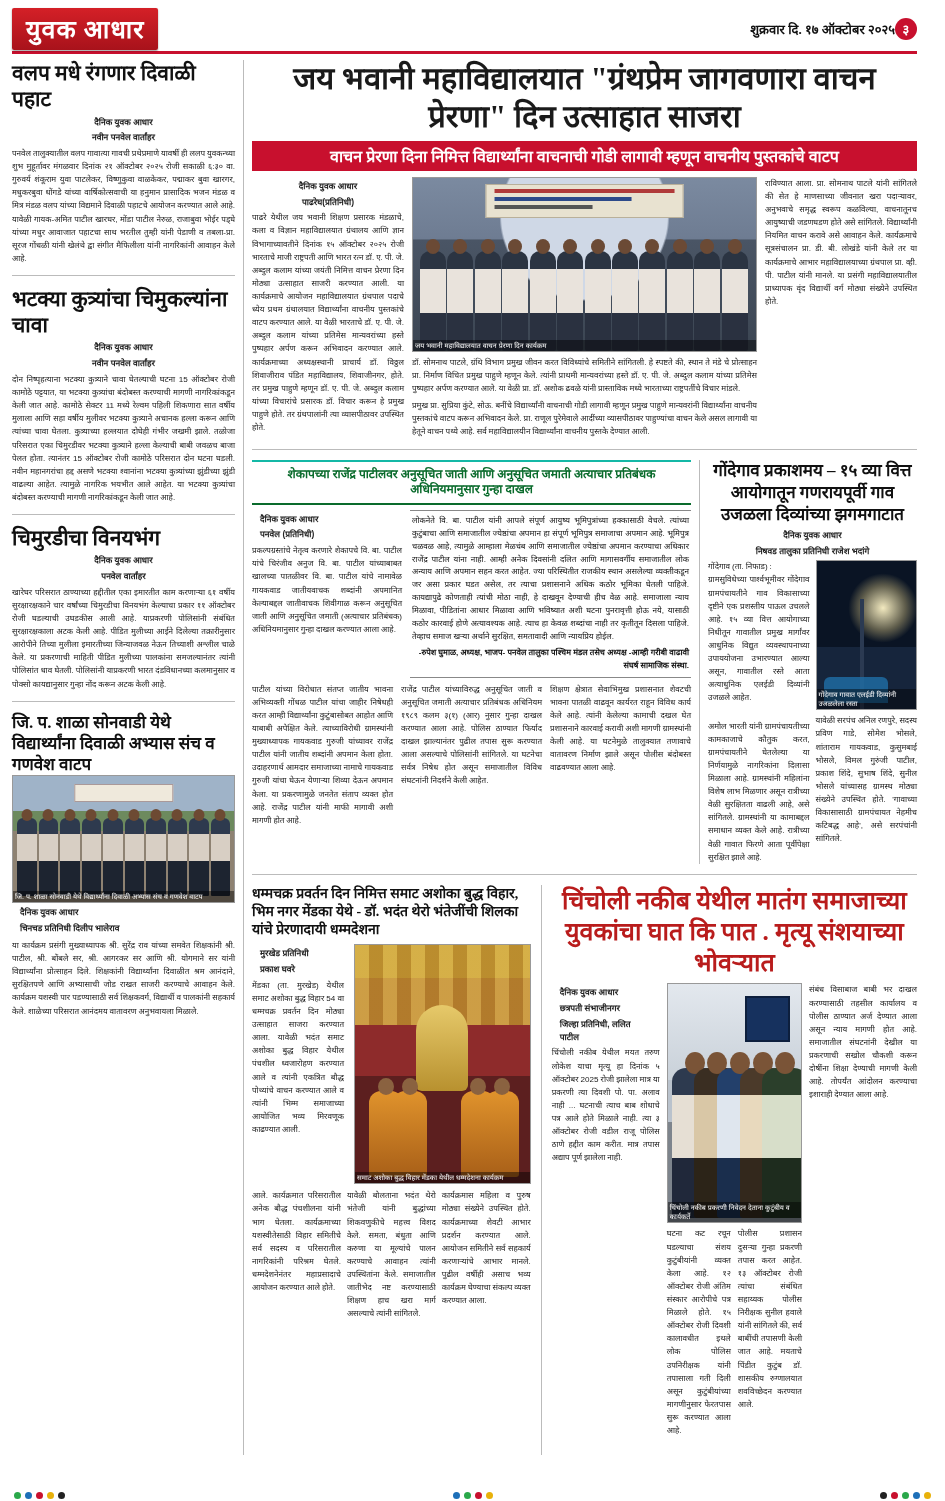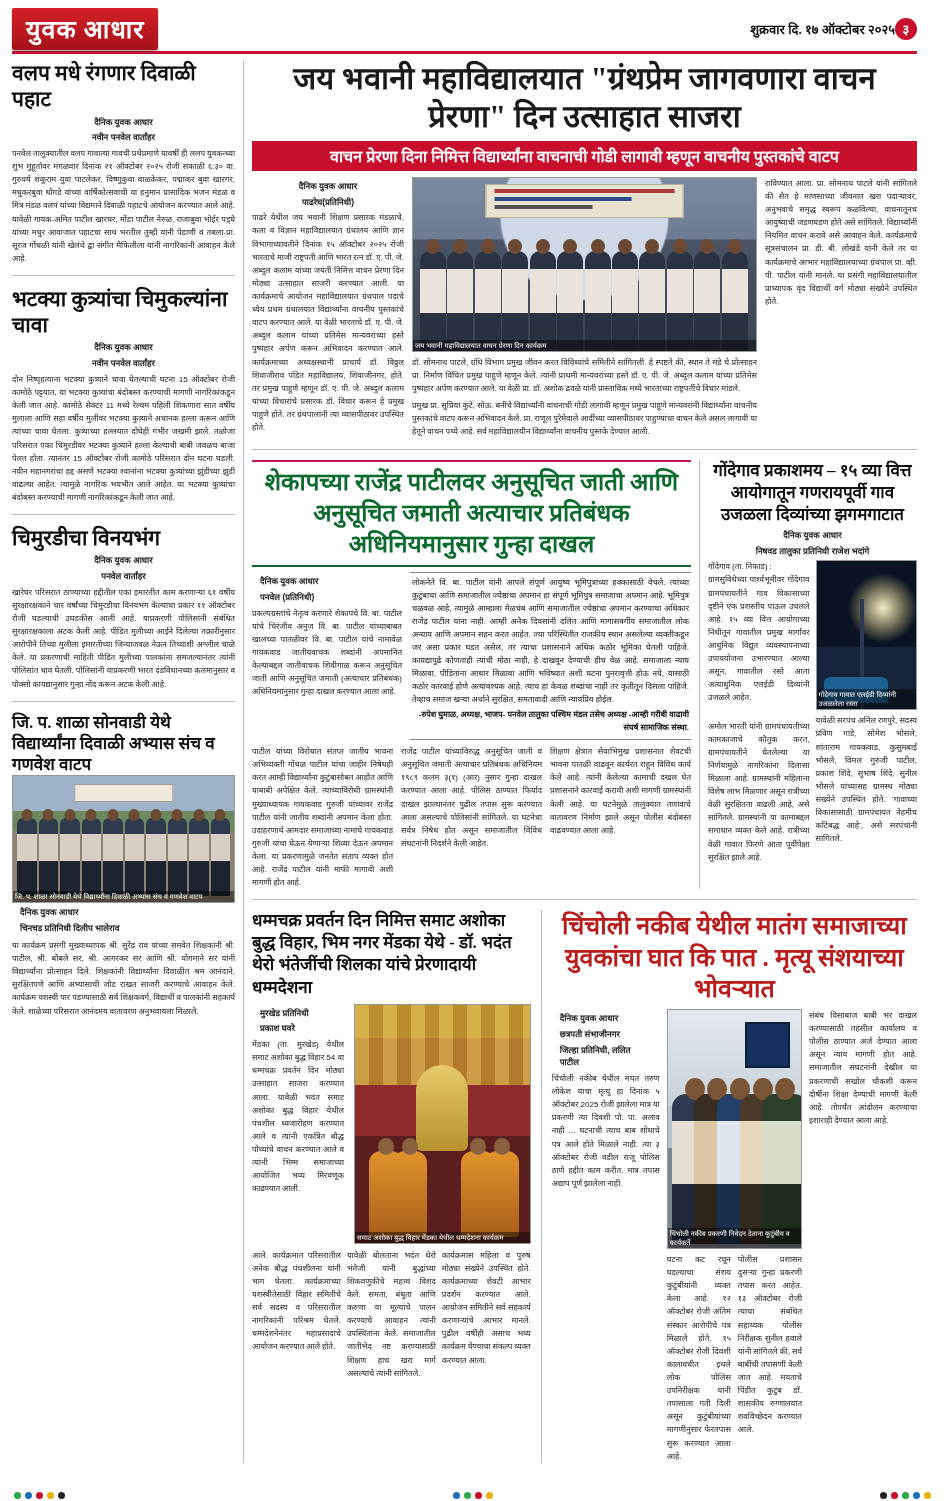--- a/index.html
+++ b/index.html
@@ -83,38 +83,38 @@
     background: #c8102e; color:#fff;
     font-family: "Liberation Serif", serif;
     font-weight: bold;
     font-size: 16px;
     text-align: center;
     padding: 4px 6px;
     margin-top: 4px;
   }
   .hl-green {
     font-family:"Liberation Serif", serif;
-    font-weight:bold; font-size:24px; line-height:1.3;
+    font-weight:bold; font-size:12px; line-height:1.3;
     color:#0a6b2c; text-align:center;
-    border-top:2px solid #be185d; border-bottom:2px solid #0a6b2c;
+    border-top:2px solid #14b8a6; border-bottom:2px solid #0a6b2c;
     padding:5px 4px;
   }
   .hl-med {
     font-family:"Liberation Serif", serif;
     font-weight:bold; font-size:17px; line-height:1.3;
     color:#111; text-align:center;
   }
   .hl-bottom-blue {
     font-family:"Liberation Serif", serif;
     font-weight:bold; font-size:25px; line-height:1.25;
     color:#b91c1c; text-align:center;
   }
   .hl-bottom-dark {
     font-family:"Liberation Serif", serif;
-    font-weight:bold; font-size:17px; line-height:1.3;
+    font-weight:bold; font-size:14px; line-height:1.3;
     color:#111; text-align:left;
   }
 
   .byline {
     font-size: 8.5px; font-weight:bold; text-align:center;
     line-height:1.5; color:#222; margin:3px 8px;
   }
   .byline-l { text-align:left; }
 
   

